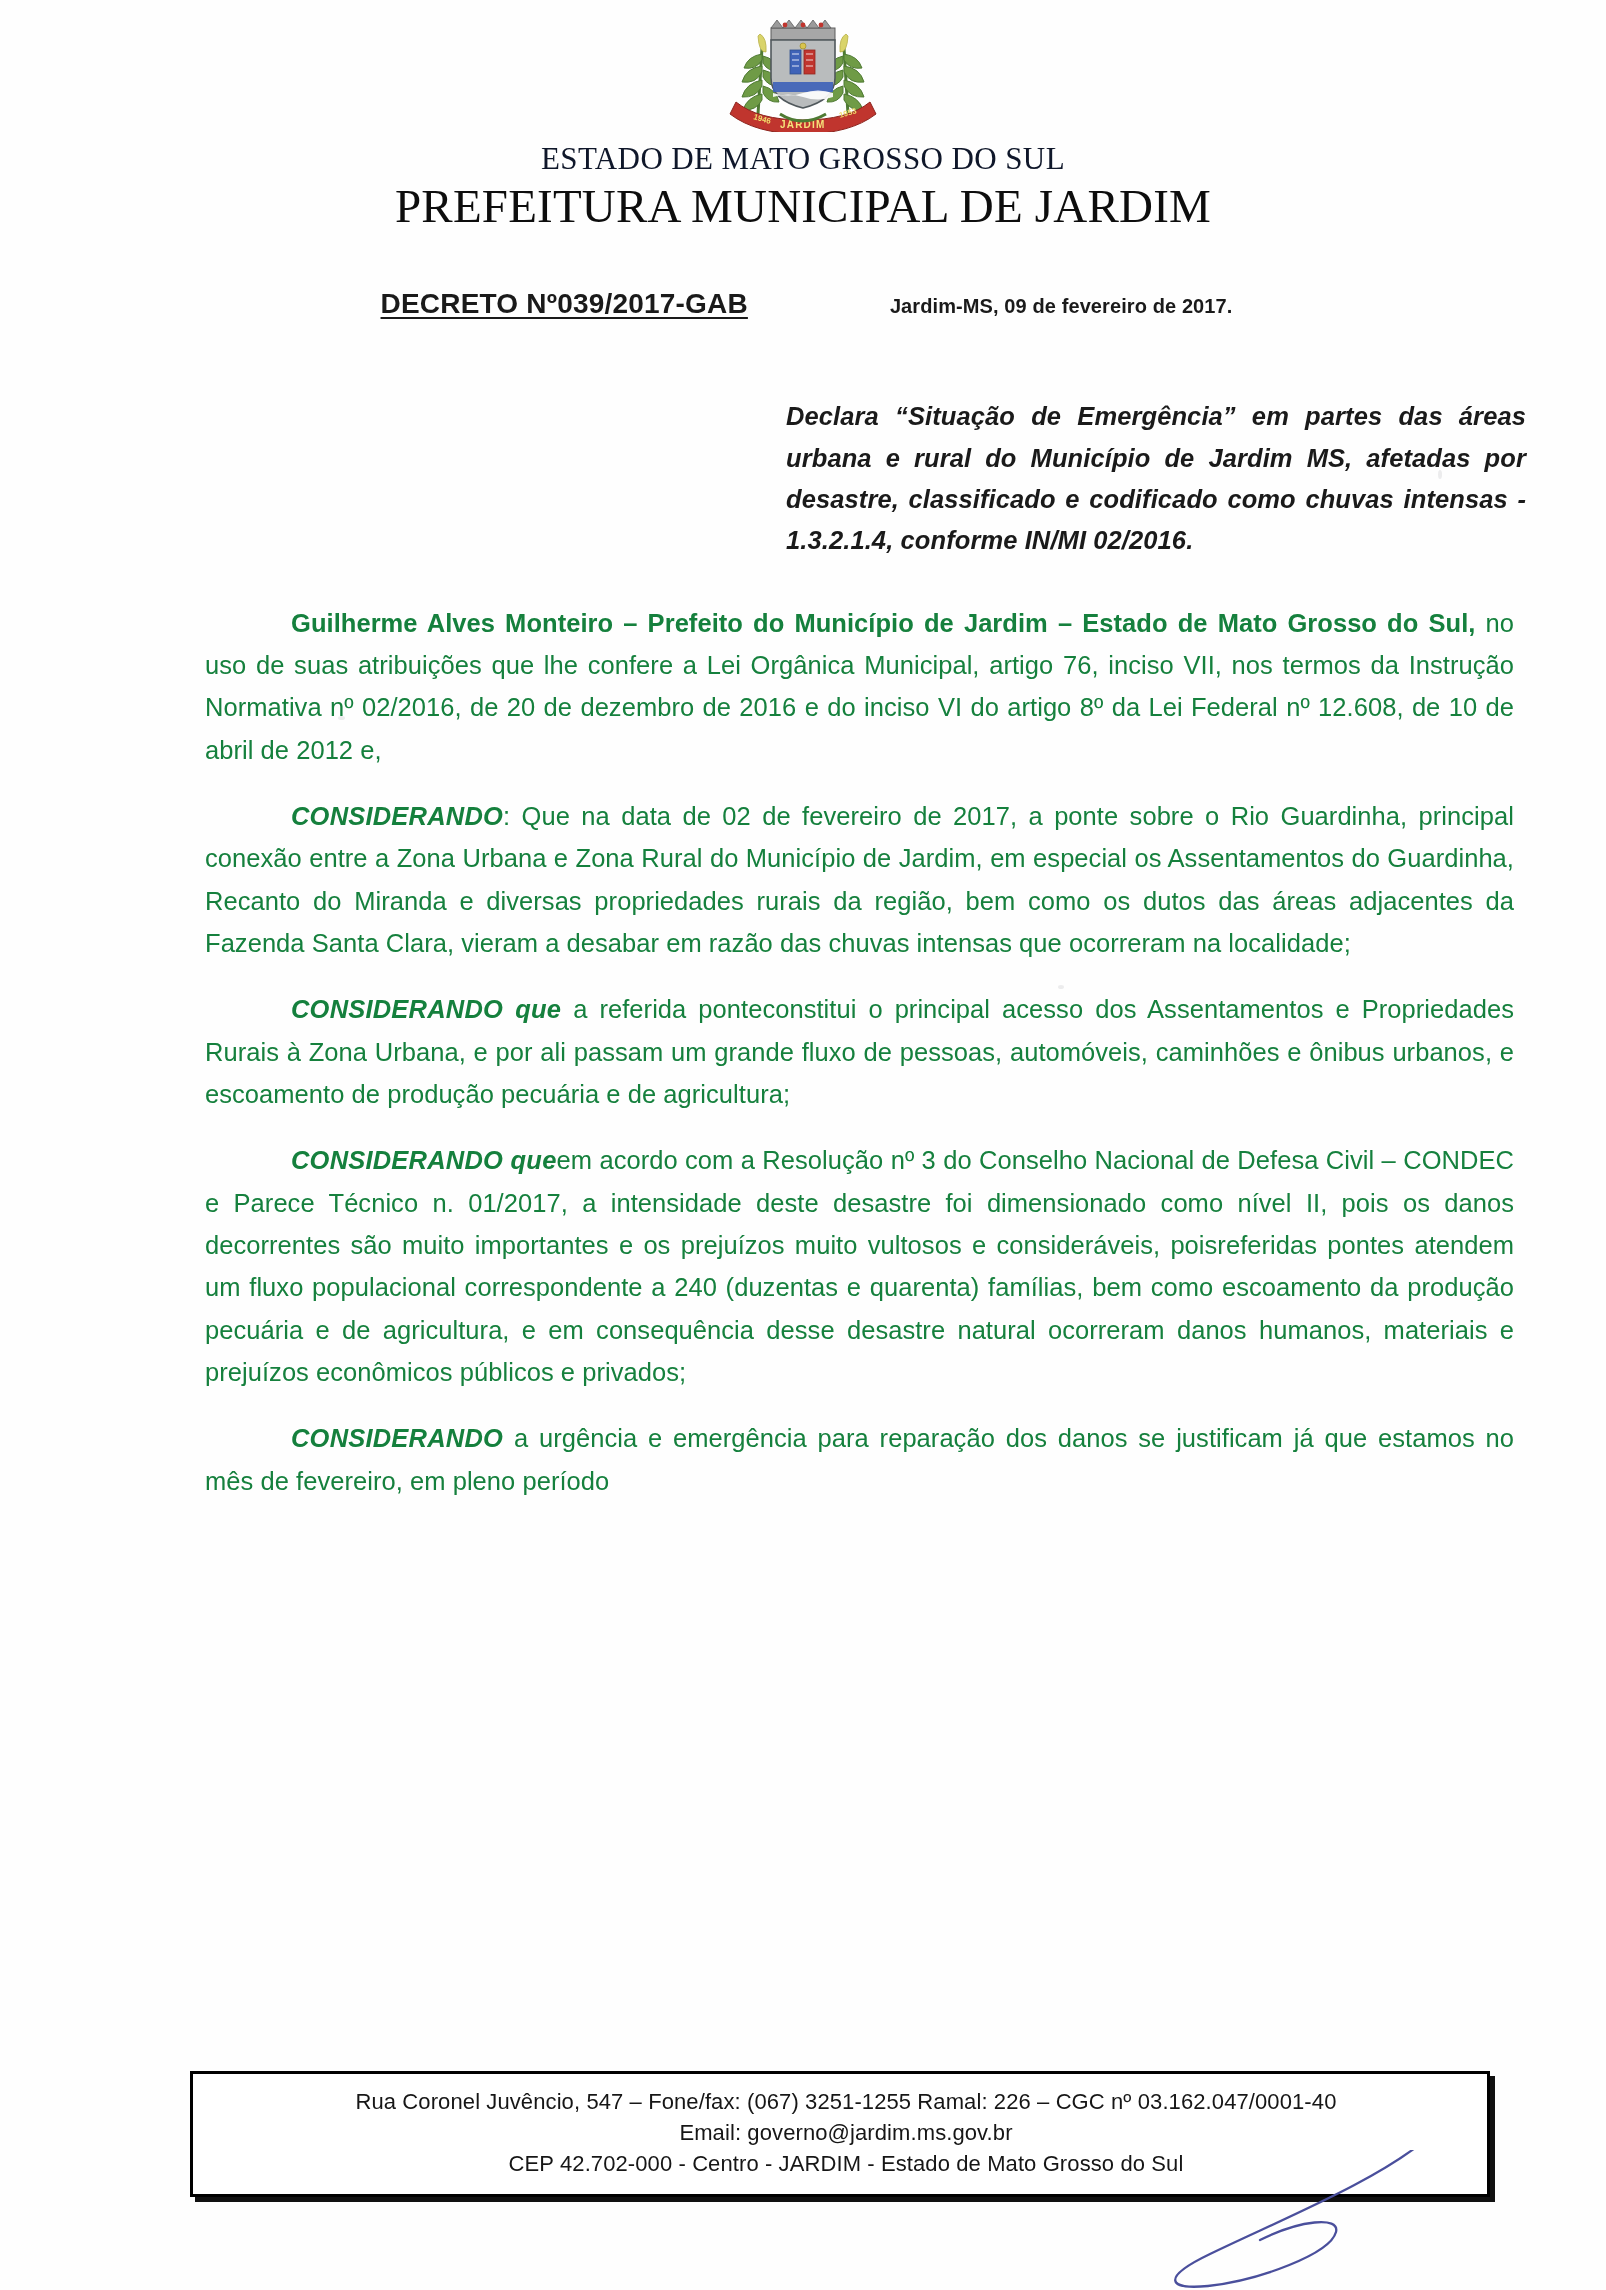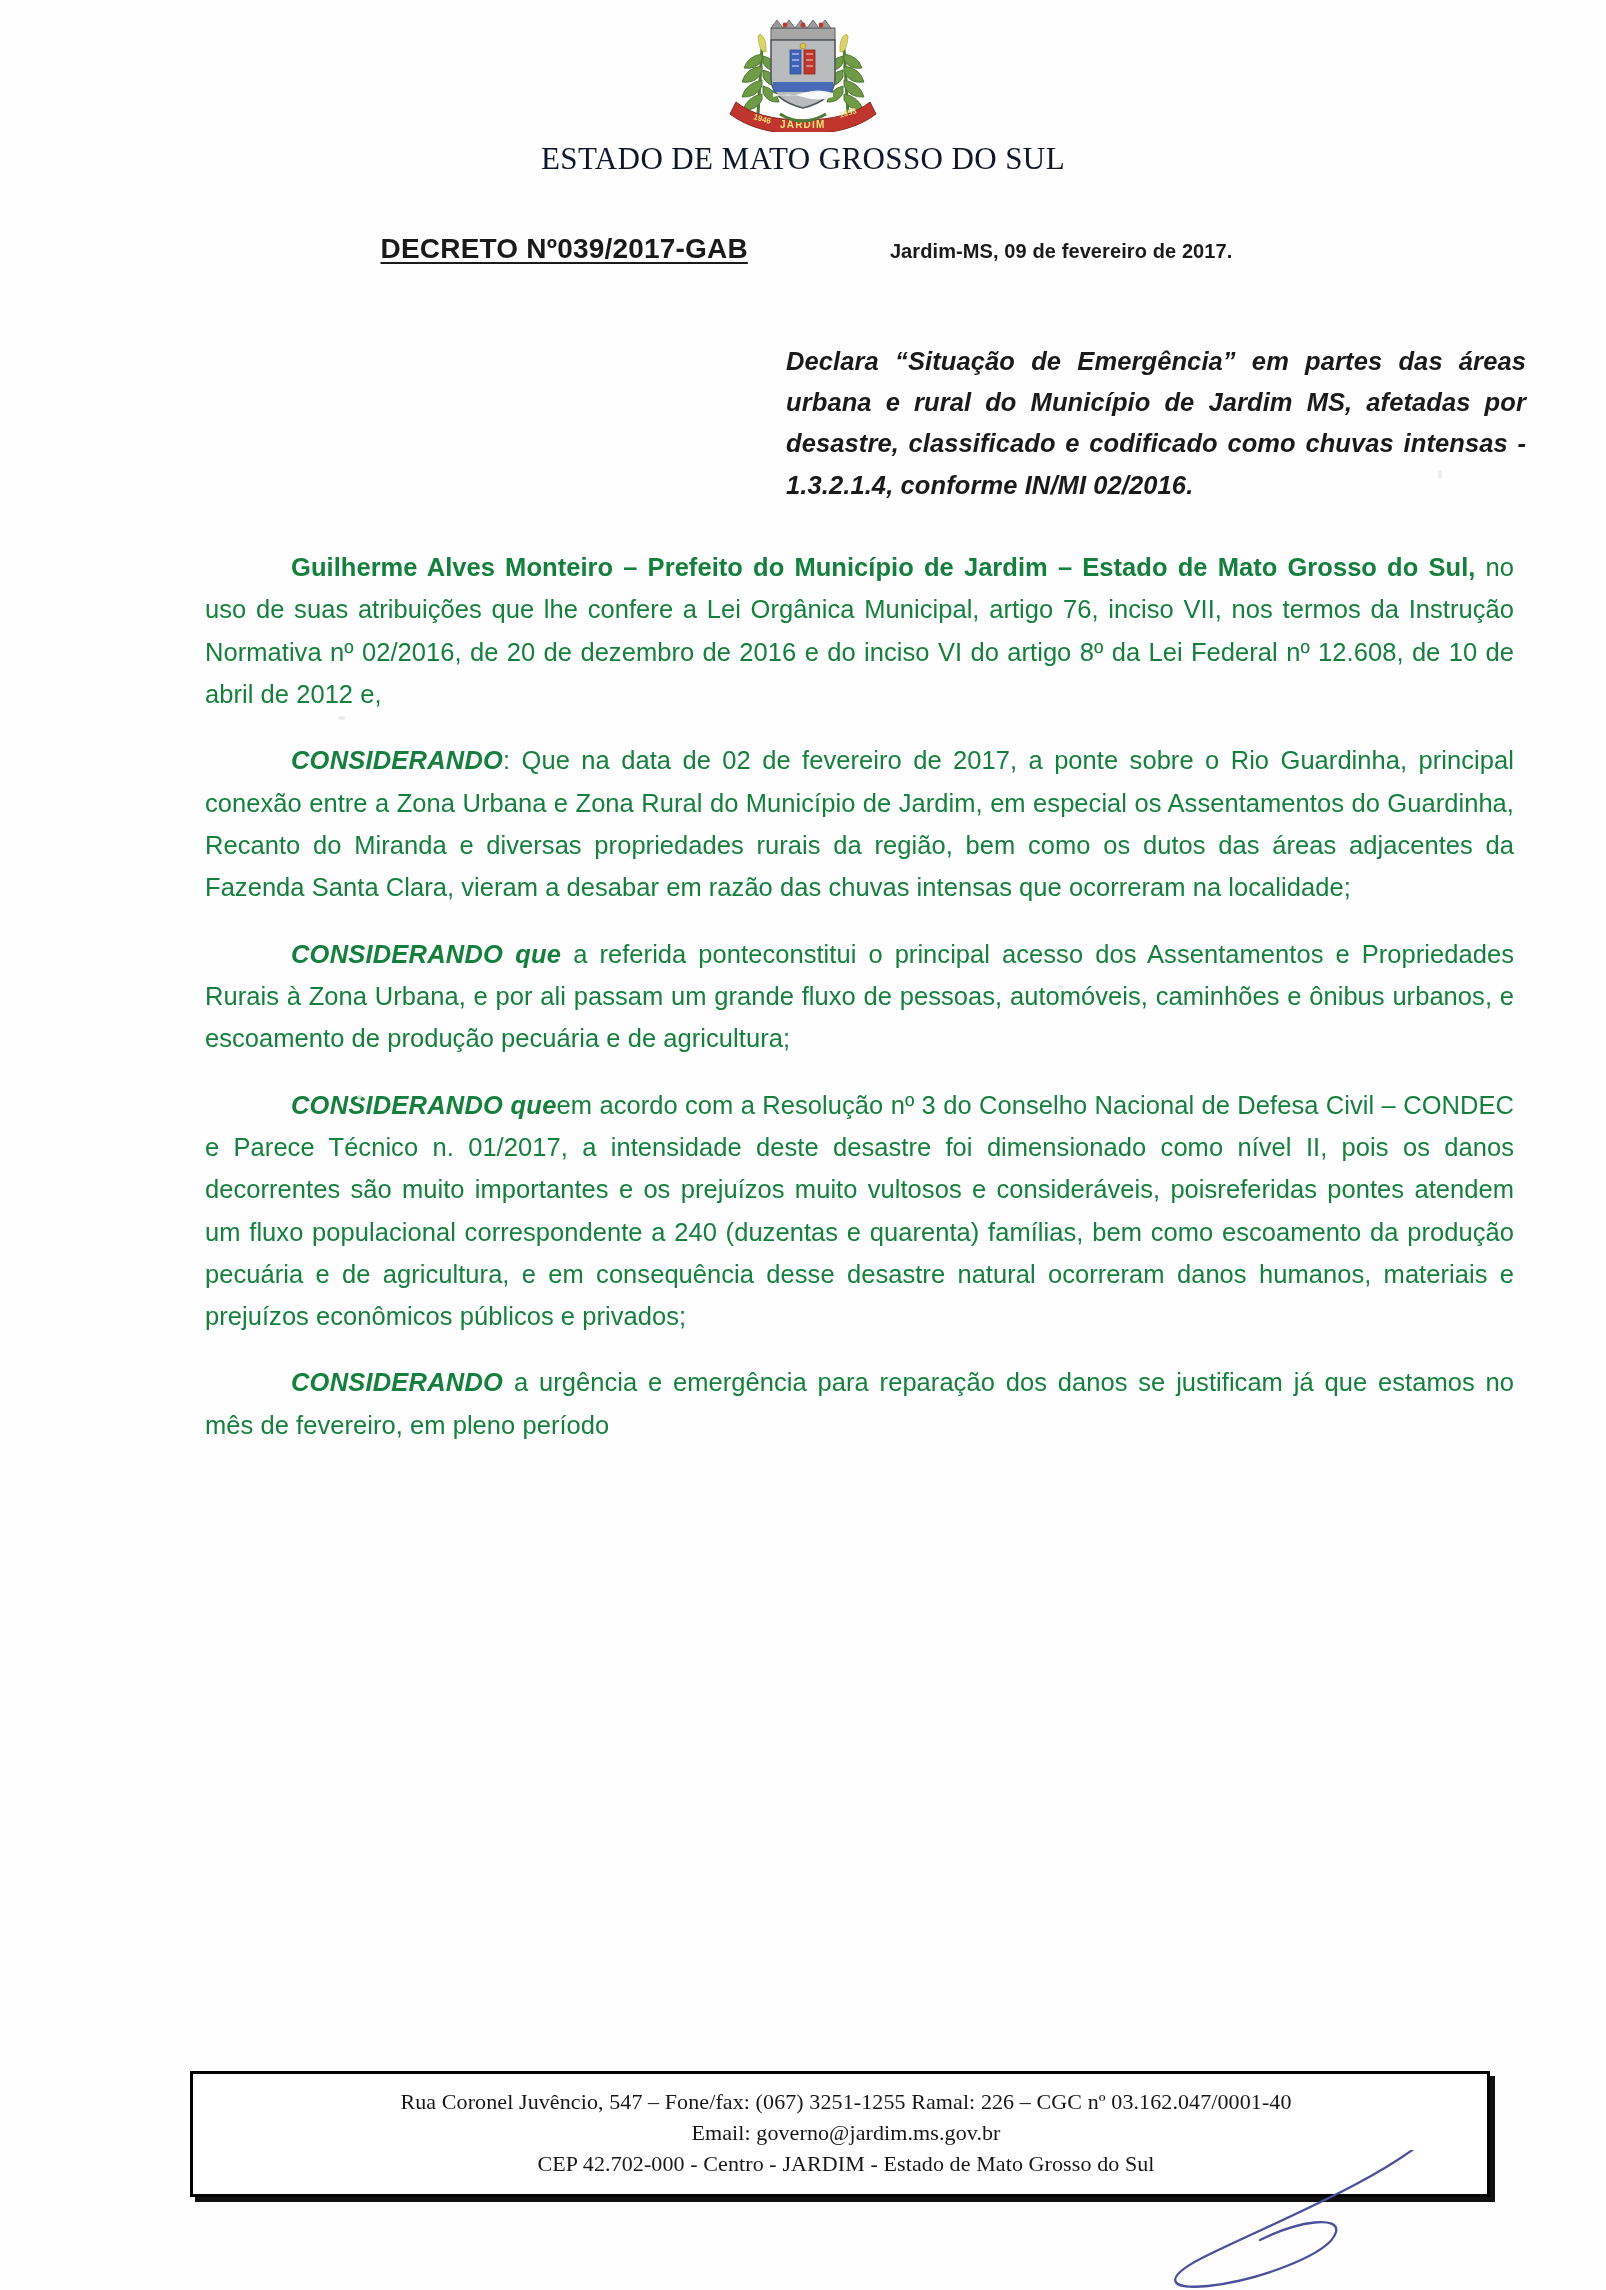--- a/index.html
+++ b/index.html
@@ -113,21 +113,20 @@
     position: absolute;
     left: 190px;
     top: 2071px;
     width: 1300px;
     border: 3px solid #000;
     box-shadow: 5px 5px 0 0 #111;
     background: #fff;
     text-align: center;
     padding: 12px 0 14px 12px;
     box-sizing: border-box;
-    font-family: Liberation Serif, serif;
   }
   .footer-line {
     font-size: 22px;
     line-height: 1.42;
     color: #161616;
     letter-spacing: 0.1px;
   }
 
   
   .signature {
@@ -205,20 +204,21 @@
           <text x="35" y="105" font-family="'Liberation Sans',sans-serif" font-size="8" fill="#f0dc6a" font-weight="bold" transform="rotate(16 35 105)">1946</text>
           <text x="62" y="114" font-family="'Liberation Sans',sans-serif" font-size="10" fill="#f5e27a" font-weight="bold" letter-spacing="1.2">JARDIM</text>
           <text x="122" y="104" font-family="'Liberation Sans',sans-serif" font-size="8" fill="#f0dc6a" font-weight="bold" transform="rotate(-16 122 104)">1953</text>
         </g>
 
         <path d="M62 100 q22 14 46 0" stroke="#4e7a33" stroke-width="3" fill="none"></path>
       </svg>
     </div>
 
     <div class="header-state">ESTADO DE MATO GROSSO DO SUL</div>
+    <div class="header-title">PREFEITURA MUNICIPAL DE JARDIM</div>
   </div>
 
   <div class="decree-row">
     <div class="decree-no">DECRETO Nº039/2017-GAB</div>
     <div class="decree-date">Jardim-MS, 09 de fevereiro de 2017.</div>
   </div>
 
   <div class="ementa">Declara “Situação de Emergência” em partes das áreas urbana e rural do Município de Jardim MS, afetadas por desastre, classificado e codificado como chuvas intensas - 1.3.2.1.4, conforme IN/MI 02/2016.</div>
 
   <div class="body-area">

